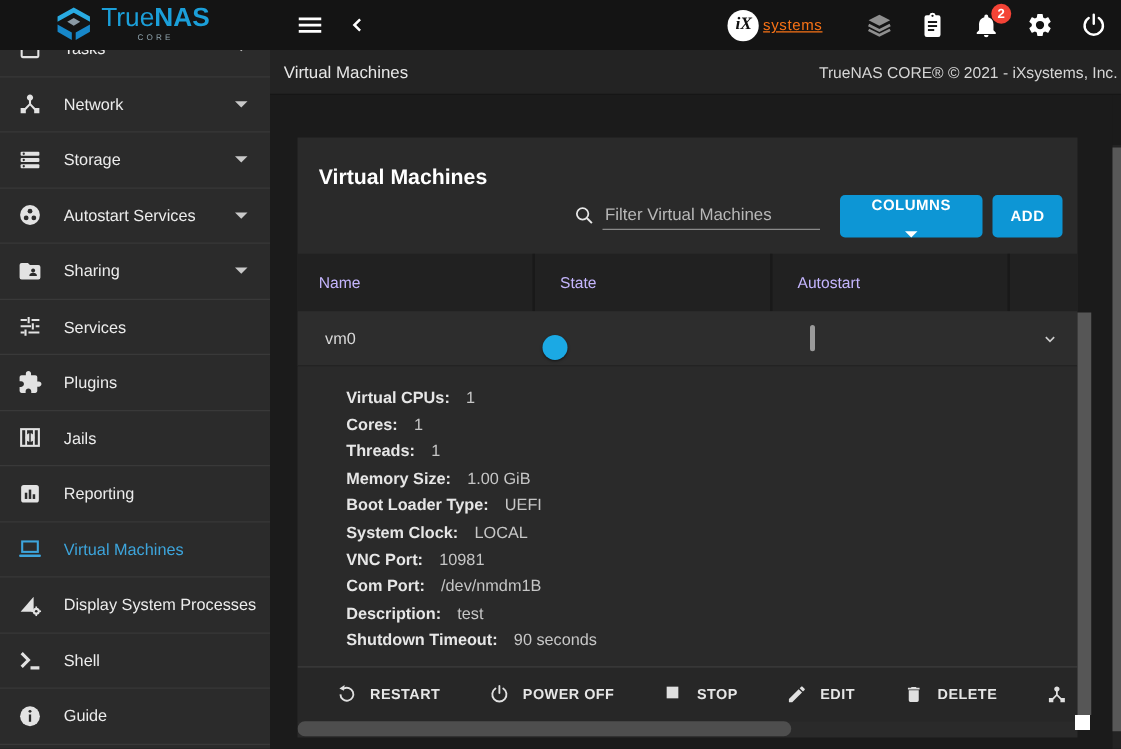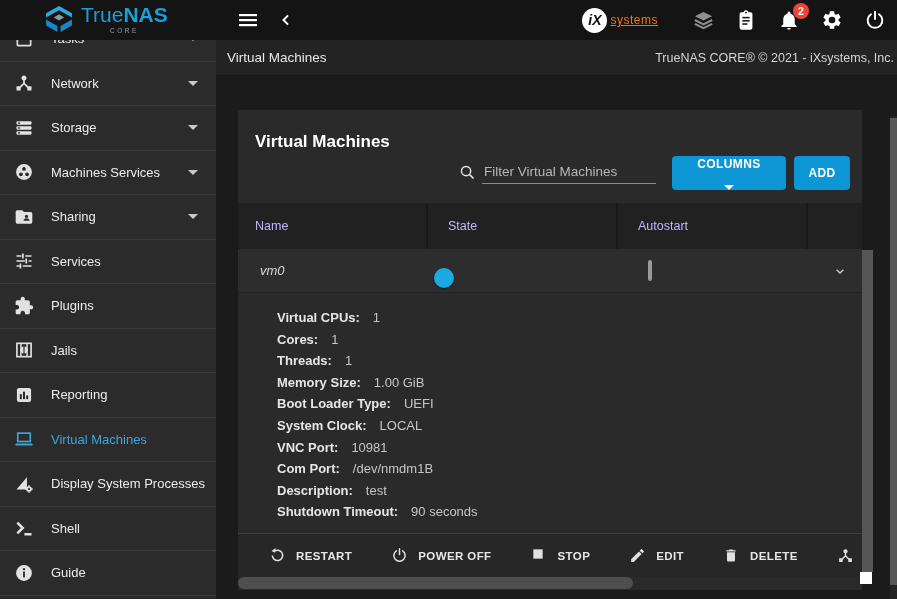--- a/index.html
+++ b/index.html
@@ -11,21 +11,21 @@
   .topbar { position:absolute; left:0; top:0; width:897px; height:40px; background:#141414; z-index:30; }
   .logo-area { position:absolute; left:44px; top:4px; display:flex; align-items:center; gap:7px; }
   .brand-text { font-size:21px; color:#1b9fd9; line-height:1; }
   .brand-text b { font-weight:bold; }
   .brand-sub { font-size:6.5px; letter-spacing:2.5px; color:#8fa3ad; margin-top:1px; text-align:center; }
   .hamburger { position:absolute; left:236px; top:8px; width:24px; height:24px; cursor:pointer; }
   .back-arrow { position:absolute; left:276px; top:10px; width:20px; height:20px; cursor:pointer; }
   .topbar-right { position:absolute; right:10px; top:0; height:40px; display:flex; align-items:center; gap:20px; }
   .ix-logo { display:flex; align-items:center; gap:3px; margin-right:14px; }
   .ix-circle { width:25px; height:25px; border-radius:50%; background:#fff; color:#101010;
-    font-weight:bold; font-style:italic; font-size:14px; display:flex; align-items:center; justify-content:center; }
+    font-weight:bold; font-style:italic; font-size:14px; display:flex; align-items:center; justify-content:center;font-family:Liberation Serif, serif; }
   .ix-text { color:#f97316; font-size:12px; letter-spacing:.5px;text-decoration:underline; }
   .top-icon { position:relative; width:23px; height:23px; cursor:pointer; }
   .badge { position:absolute; top:-6px; right:-8px; width:16px; height:16px; border-radius:50%;
     background:#f44336; color:#fff; font-size:10.5px; font-weight:bold;
     display:flex; align-items:center; justify-content:center; }
 
   
   .sidebar { position:absolute; left:0; top:40px; width:216px; height:559px; background:#2b2b2b; overflow:hidden; z-index:10; }
   .side-item { height:44.5px; border-bottom:1px solid #393939; display:flex; align-items:center;
     padding:0 14px 0 14px; cursor:pointer; }
@@ -60,21 +60,21 @@
   .btn-add { width:56px; }
   .dd-arrow { width:0; height:0; border-left:5px solid transparent; border-right:5px solid transparent; border-top:5px solid #fff; }
 
   
   .thead { margin-top:11px; height:46px; background:#212121; display:flex; align-items:center; }
   .th { font-size:12.5px; font-weight:normal; color:#c4b5fd; height:100%; display:flex; align-items:center; }
   .th.c1 { width:190px; padding-left:17px; border-right:2px solid #191919; }
   .th.c2 { width:190px; padding-left:20px; border-right:2px solid #191919; }
   .th.c3 { width:190px; padding-left:20px; border-right:2px solid #191919; }
   .trow { height:44px; background:#2d2d2d; display:flex; align-items:center; position:relative; border-bottom:1px solid #232323; }
-  .td1 { width:190px; padding-left:22px; font-size:13px; color:#d8d8d8;font-style:italic; }
+  .td1 { width:190px; padding-left:22px; font-size:13px; color:#d8d8d8; }
   .td2 { width:190px; padding-left:22px; }
   .td3 { width:190px; padding-left:30px; }
   .toggle { width:34px; height:14px; border-radius:7px; background:#8f8f8f; position:relative; cursor:pointer; }
   .toggle .knob { position:absolute; right:-4px; top:-3px; width:20px; height:20px; border-radius:50%;
     background:#1ba9e4; box-shadow:0 1px 2px rgba(0,0,0,.5); }
   .checkbox { width:15px; height:15px; border:2px solid #9a9a9a; border-radius:2px; background:transparent; cursor:pointer; }
   .row-chev { position:absolute; right:14px; top:14px; width:16px; height:16px; cursor:pointer; }
 
   
   .details { height:240px; padding:14px 0 0 16px; }
@@ -219,21 +219,21 @@
     <span class="icon sicon">
       <svg width="20" height="20" viewBox="0 0 24 24">
           <circle cx="12" cy="12" r="9.5" fill="#e2e2e2"></circle>
         <g fill="#2b2b2b">
             <circle cx="12" cy="8.3" r="2.3"></circle>
             <circle cx="8.3" cy="14.8" r="2.3"></circle>
             <circle cx="15.7" cy="14.8" r="2.3"></circle>
           </g>
         </svg>
     </span>
-    <span class="slabel">Machines Services</span>
+    <span class="slabel">Autostart Services</span>
     <span class="schev"></span>
   </div>
 
   <div class="side-item">
     <span class="icon sicon">
       <svg width="20" height="20" viewBox="0 0 24 24">
           <path fill="#e2e2e2" d="M20 6h-8l-2-2H4a2 2 0 0 0-2 2v12a2 2 0 0 0 2 2h16a2 2 0 0 0 2-2V8a2 2 0 0 0-2-2z"></path>
         <g fill="#2b2b2b">
             <circle cx="15" cy="11.3" r="1.9"></circle>
             <path d="M11.3 16.6c0-2 1.7-3.1 3.7-3.1s3.7 1.1 3.7 3.1z"></path>

